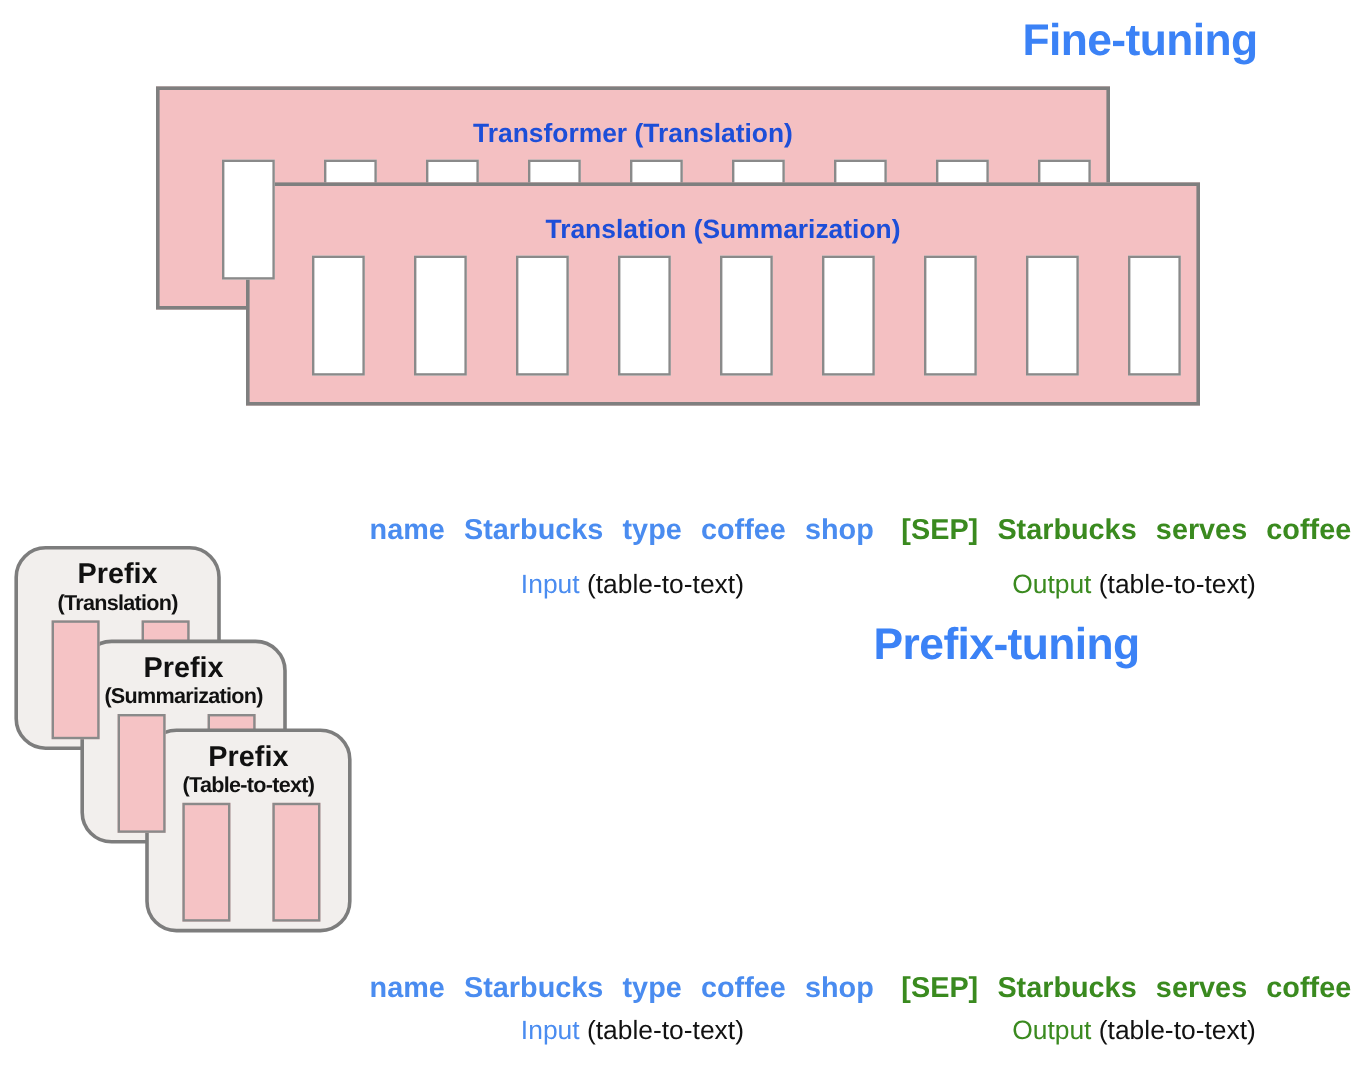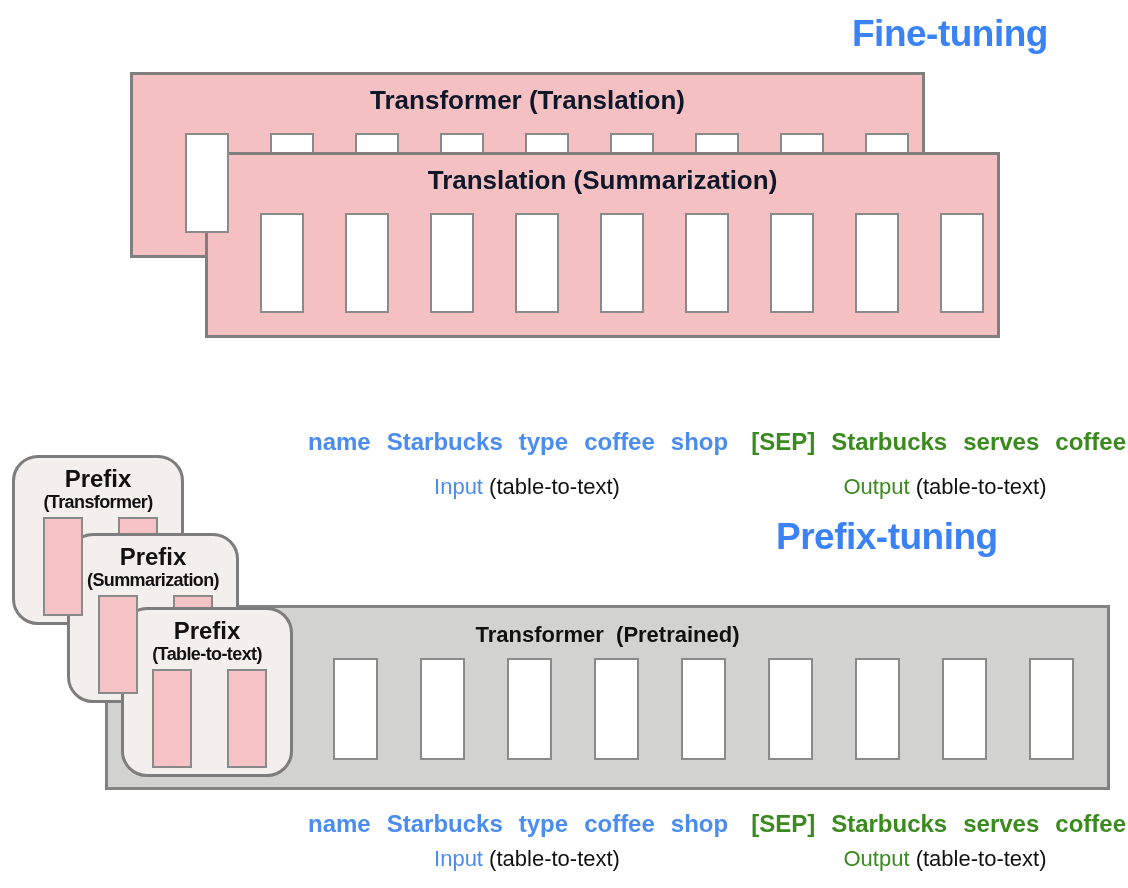--- a/index.html
+++ b/index.html
@@ -4,31 +4,31 @@
 <style>
   html,body { margin:0; padding:0; background:#ffffff; }
   .canvas {
     position:relative; width:1128px; height:888px; overflow:hidden;
     background:#ffffff; font-family:"Liberation Sans", sans-serif;
   }
 
   
   .big-title { position:absolute; font-size:37px; font-weight:bold; color:#3b82f6; letter-spacing:-0.5px; }
   .title-ft { left:852px; top:13px; }
-  .title-pt { left:728px; top:516px;margin-left:48px; }
+  .title-pt { left:728px; top:516px; }
 
   
   .tcard {
     position:absolute; width:795px; height:186px; box-sizing:border-box;
     background:#f4c0c2; border:3px solid #7f7f7f;
   }
   .c1 { left:130px; top:72px; }
   .c2 { left:205px; top:152px; }
   .c3 { left:275px; top:231px; }
-  .tlabel { text-align:center; padding-top:10px; font-size:26px; font-weight:bold; color:#0f172a; }
+  .tlabel { text-align:center; padding-top:23px; font-size:22px; font-weight:bold; color:#1d4ed8; }
 
   .tok {
     position:absolute; top:58px; width:44px; height:100px; box-sizing:border-box;
     background:#ffffff; border:2px solid #8a8a8a;
   }
   .front { z-index:5; }
 
   
   .graybox {
     position:absolute; left:105px; top:605px; width:1005px; height:185px; box-sizing:border-box;
@@ -121,36 +121,24 @@
     <span class="green">Starbucks</span>
     <span class="green">serves</span>
     <span class="green">coffee</span>
   </div>
 
   <div class="caption cap-in-top"><span class="blue">Input</span> <span>(table-to-text)</span></div>
   <div class="caption cap-out-top"><span class="green">Output</span> <span>(table-to-text)</span></div>
 
   <div class="big-title title-pt">Prefix-tuning</div>
 
-  <div class="graybox">
-    <div class="glabel">Transformer  (Pretrained)</div>
-    <div class="gtok" style="left:225px"></div>
-    <div class="gtok" style="left:312px"></div>
-    <div class="gtok" style="left:399px"></div>
-    <div class="gtok" style="left:486px"></div>
-    <div class="gtok" style="left:573px"></div>
-    <div class="gtok" style="left:660px"></div>
-    <div class="gtok" style="left:747px"></div>
-    <div class="gtok" style="left:834px"></div>
-    <div class="gtok" style="left:921px"></div>
-  </div>
 
   <div class="pcard p1">
     <div class="ptitle">Prefix</div>
-    <div class="psub">(Transformer)</div>
+    <div class="psub">(Translation)</div>
     <div class="bar b1 front"></div>
     <div class="bar b2"></div>
   </div>
 
   <div class="pcard p2">
     <div class="ptitle">Prefix</div>
     <div class="psub">(Summarization)</div>
     <div class="bar b1 front"></div>
     <div class="bar b2"></div>
   </div>

